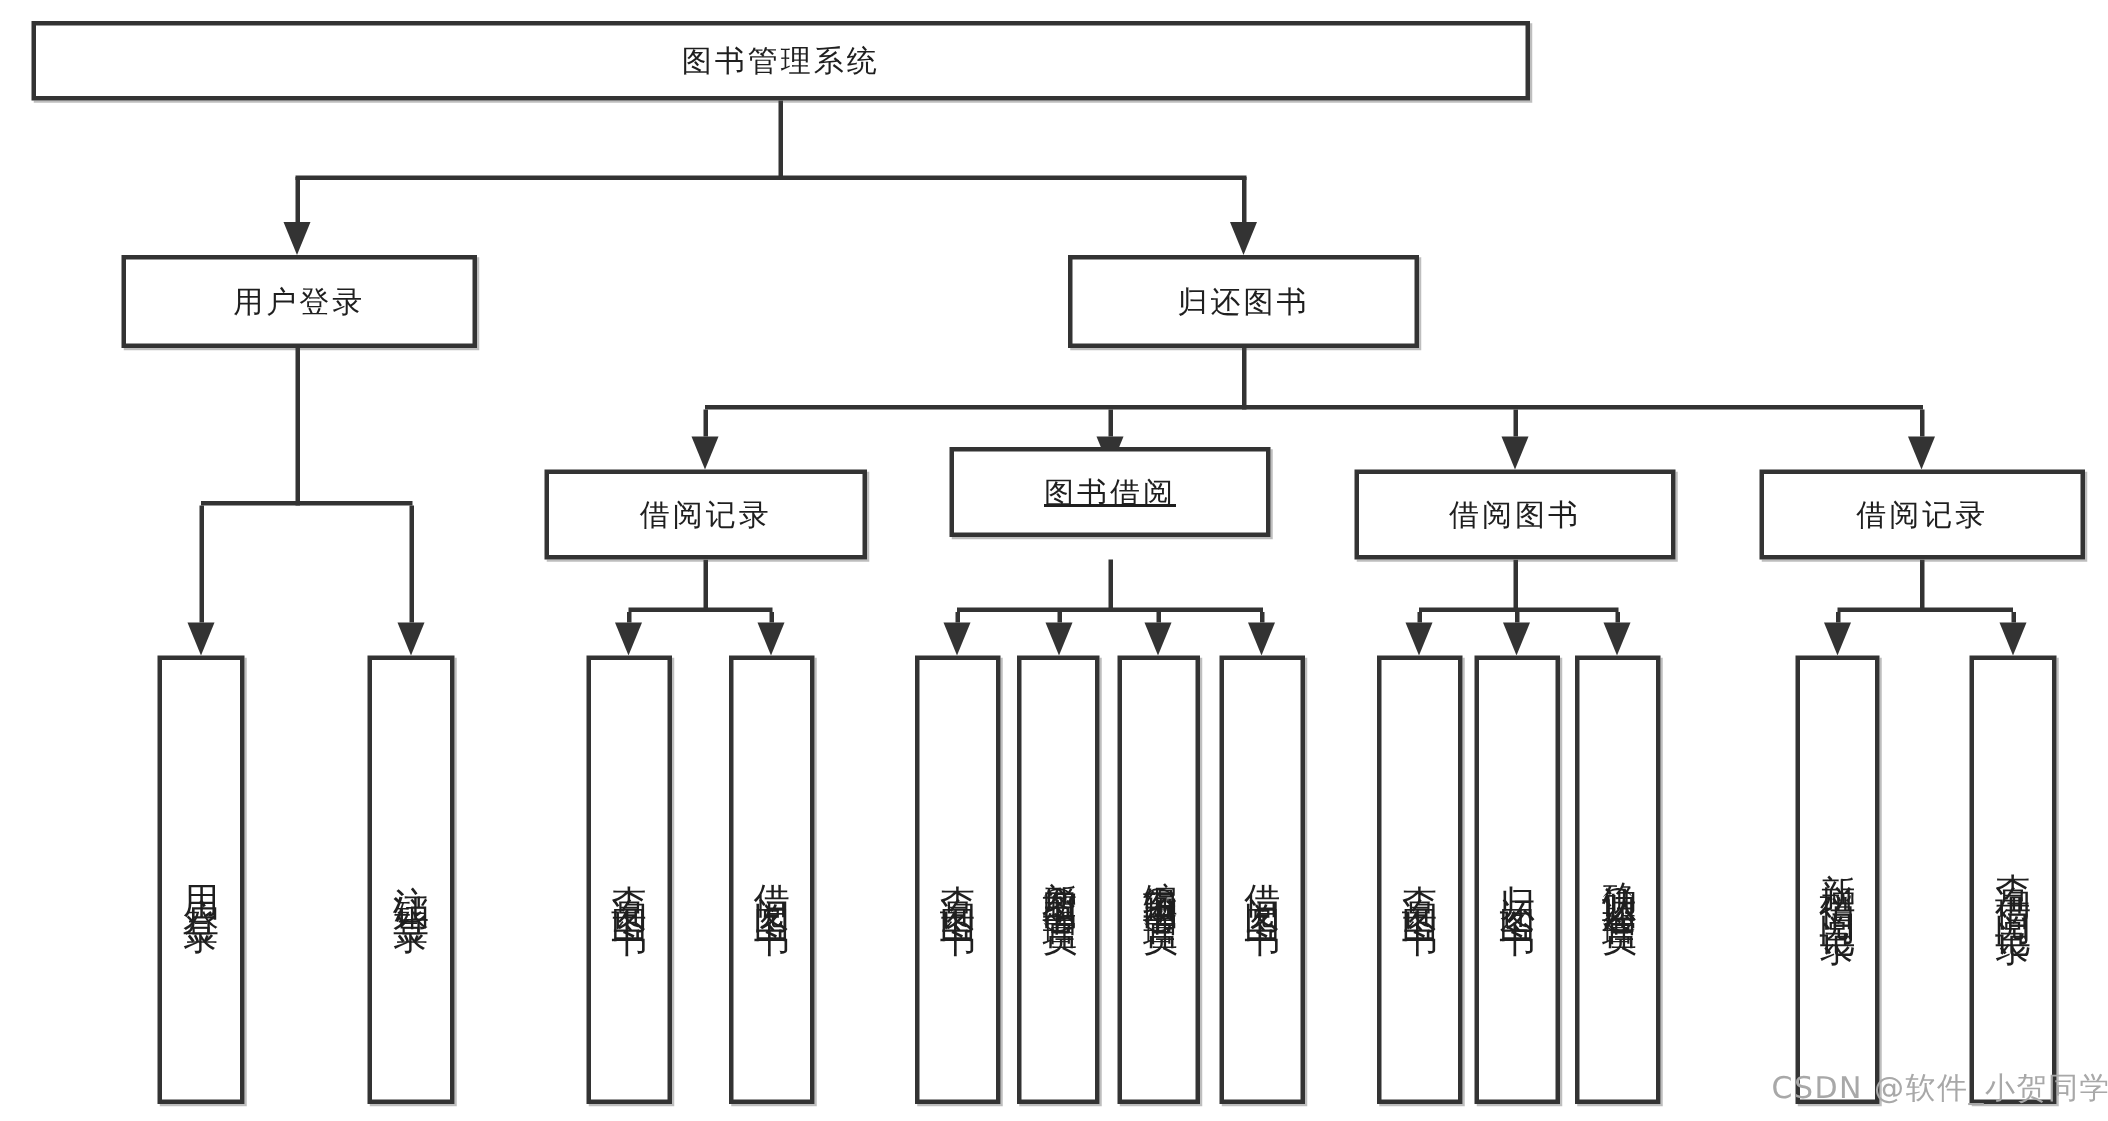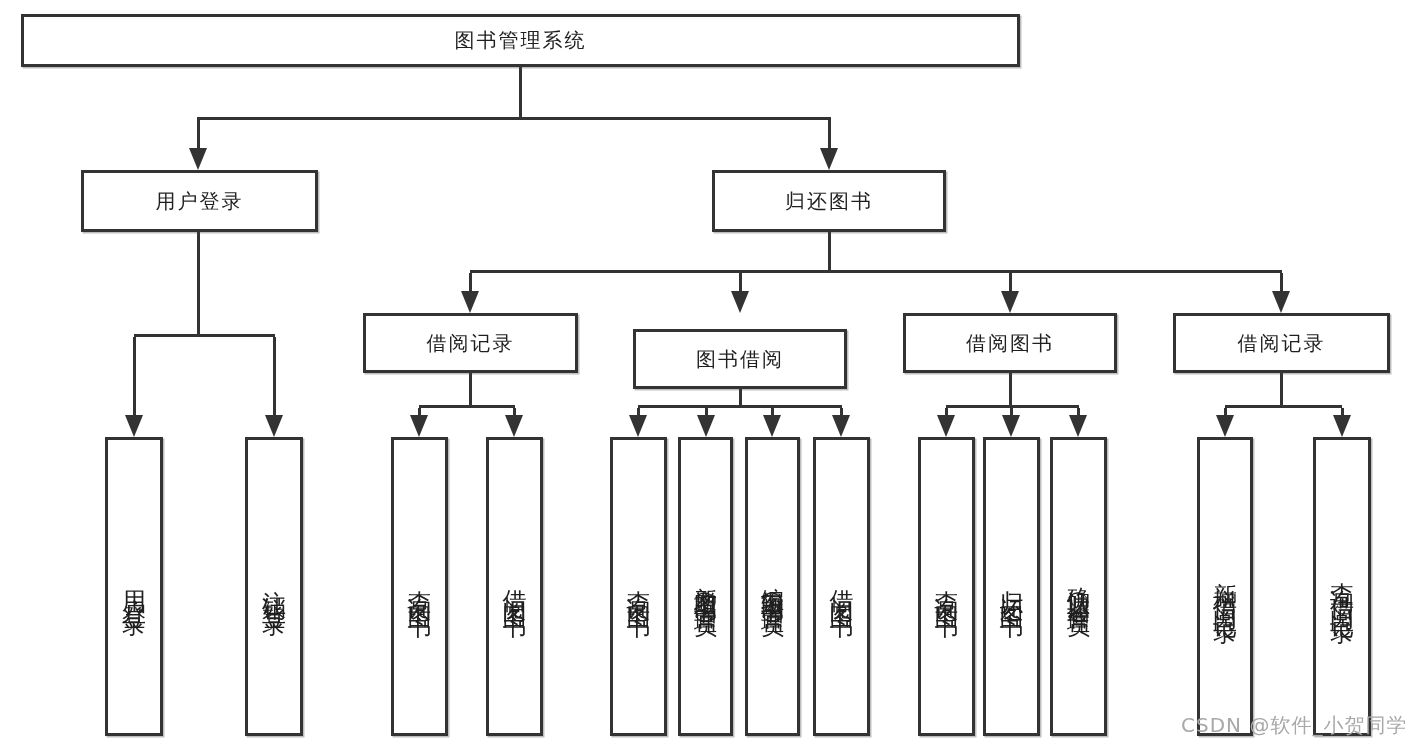--- a/index.html
+++ b/index.html
@@ -126,21 +126,21 @@
       <div class="arrow-stem" style="left: 1224px; top: 408px; height: 7px;"></div>
       <div class="arrow-head" style="left: 1216px; top: 415px;"></div>
       <div class="arrow-stem" style="left: 1341px; top: 408px; height: 7px;"></div>
       <div class="arrow-head" style="left: 1333px; top: 415px;"></div>
     </div>
   <div id="nodes-layer">
       <div class="box h" style="left: 21px; top: 14px; width: 999px; height: 53px;">图书管理系统</div>
       <div class="box h" style="left: 81px; top: 170px; width: 237px; height: 62px;">用户登录</div>
       <div class="box h" style="left: 712px; top: 170px; width: 234px; height: 62px;">归还图书</div>
       <div class="box h" style="left: 363px; top: 313px; width: 215px; height: 60px;">借阅记录</div>
-      <div class="box h" style="left: 633px; top: 329px; width: 214px; height: 60px;">图书借阅</div>
+      <div class="box h" style="left: 633px; top: 298px; width: 214px; height: 60px; text-decoration: underline;">图书借阅</div>
       <div class="box h" style="left: 903px; top: 313px; width: 214px; height: 60px;">借阅图书</div>
       <div class="box h" style="left: 1173px; top: 313px; width: 217px; height: 60px;">借阅记录</div>
       <div class="box v" style="left: 105px; top: 437px; width: 58px; height: 299px;">用户登录</div>
       <div class="box v" style="left: 245px; top: 437px; width: 58px; height: 299px;">注销登录</div>
       <div class="box v" style="left: 391px; top: 437px; width: 57px; height: 299px;">查询图书</div>
       <div class="box v" style="left: 486px; top: 437px; width: 57px; height: 299px;">借阅图书</div>
       <div class="box v" style="left: 610px; top: 437px; width: 57px; height: 299px;">查询图书</div>
       <div class="box v tight" style="left: 678px; top: 437px; width: 55px; height: 299px;">新增图书（管理员）</div>
       <div class="box v tight" style="left: 745px; top: 437px; width: 55px; height: 299px;">编辑图书（管理员）</div>
       <div class="box v" style="left: 813px; top: 437px; width: 57px; height: 299px;">借阅图书</div>

